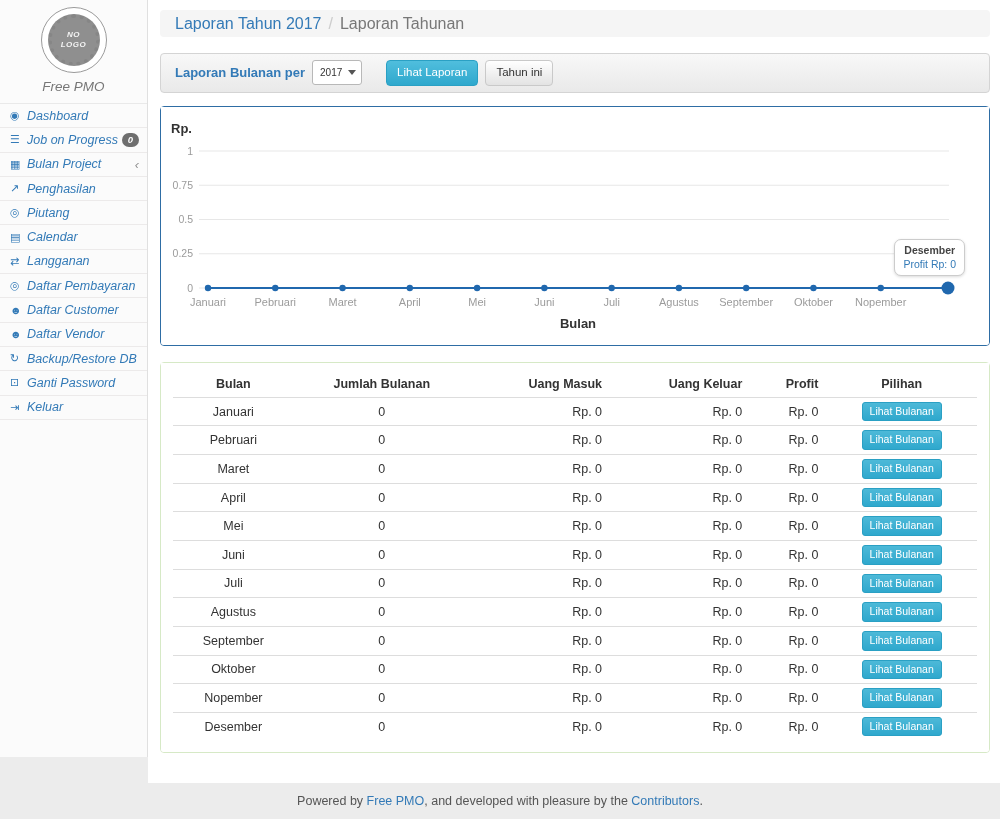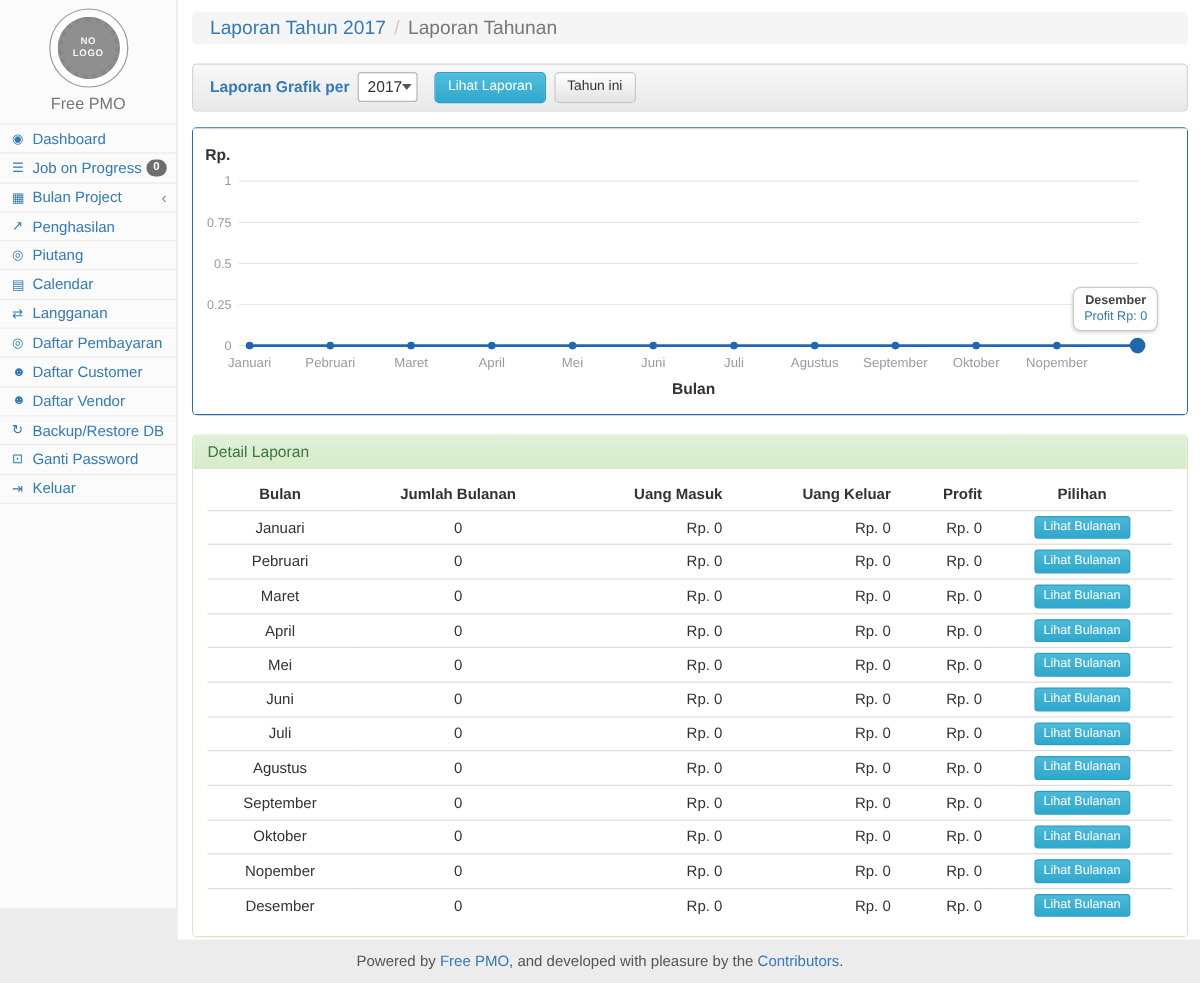--- a/index.html
+++ b/index.html
@@ -10,21 +10,21 @@
     font-family:"Liberation Sans","DejaVu Sans",sans-serif;
     font-size:13px; color:#333;
   }
   a { text-decoration:none; }
 
   .app { display:flex; align-items:flex-start; background:#ececec; height:783px; }
 
   
   .sidebar {
     width:148px; height:757px; background:#fbfbfb;
-    border-right:1px solid #e0e0e0; flex:0 0 148px;
+    border-right:1px solid #e0e0e0; flex:0 0 148px;font-style:italic;
   }
   .logo-ring {
     width:66px; height:66px; margin:7px auto 0; border-radius:50%;
     border:1px solid #9a9a9a; display:flex; align-items:center; justify-content:center;
     background:#fff;
   }
   .logo-badge {
     width:52px; height:52px; border-radius:50%;
     background:#8f8f8f; border:4px dotted #868686;
     display:flex; align-items:center; justify-content:center;
@@ -60,21 +60,21 @@
 
   .filter-bar {
     margin-top:16px; background:linear-gradient(#f8f8f8,#e9e9e9);
     border:1px solid #d4d4d4; border-radius:4px; padding:6px 14px;
     display:flex; align-items:center;
   }
   .filter-label { font-weight:bold; color:#337ab7; font-size:13px; margin-right:7px; }
   .year-select {
     display:inline-flex; align-items:center; justify-content:space-between;
     width:50px; height:25px; background:#fff; border:1px solid #b8b8b8; border-radius:3px;
-    padding:0 5px 0 7px; font-size:13px; color:#333; cursor:pointer; margin-right:14px;
+    padding:0 5px 0 7px; font-size:10px; color:#333; cursor:pointer; margin-right:24px;
   }
   .caret { width:0; height:0; border-left:4px solid transparent; border-right:4px solid transparent; border-top:5px solid #555; }
   .btn {
     display:inline-block; border-radius:4px; font-size:11.5px; padding:5px 10px;
     line-height:1.2; cursor:pointer; border:1px solid transparent;
   }
   .btn-info {
     background:linear-gradient(#50bedd,#2fa8cd); border-color:#2aa0c4; color:#fff; margin-right:7px;
   }
   .btn-default { background:linear-gradient(#ffffff,#e3e3e3); border-color:#c9c9c9; color:#333; }
@@ -190,21 +190,21 @@
       </nav>
   </aside>
 
   <main class="main">
 
     <div class="breadcrumb">
       <a href="#">Laporan Tahun 2017</a><span class="sep">/</span><span class="active">Laporan Tahunan</span>
     </div>
 
     <div class="filter-bar">
-      <span class="filter-label">Laporan Grafik per</span>
+      <span class="filter-label">Laporan Bulanan per</span>
       <span class="year-select">
         <span>2017</span>
         <span class="caret"></span>
       </span>
       <button class="btn btn-info">Lihat Laporan</button>
       <button class="btn btn-default">Tahun ini</button>
     </div>
 
     <div class="panel panel-primary">
       <div class="chart-wrap">
@@ -247,21 +247,20 @@
             <text x="417" y="221" text-anchor="middle" font-size="13" font-weight="bold" fill="#333">Bulan</text>
           </svg>
         <div class="tooltip-box">
           <div class="tt-label">Desember</div>
           <div class="tt-value">Profit Rp: 0</div>
         </div>
       </div>
     </div>
 
     <div class="panel panel-success">
-      <div class="panel-heading">Detail Laporan</div>
       <div class="panel-body">
         <table class="report">
           <thead id="report-head">
               <tr>
                 <th class="al-c">Bulan</th>
                 <th class="al-c">Jumlah Bulanan</th>
                 <th class="al-r">Uang Masuk</th>
                 <th class="al-r">Uang Keluar</th>
                 <th class="al-r">Profit</th>
                 <th class="al-c">Pilihan</th>

